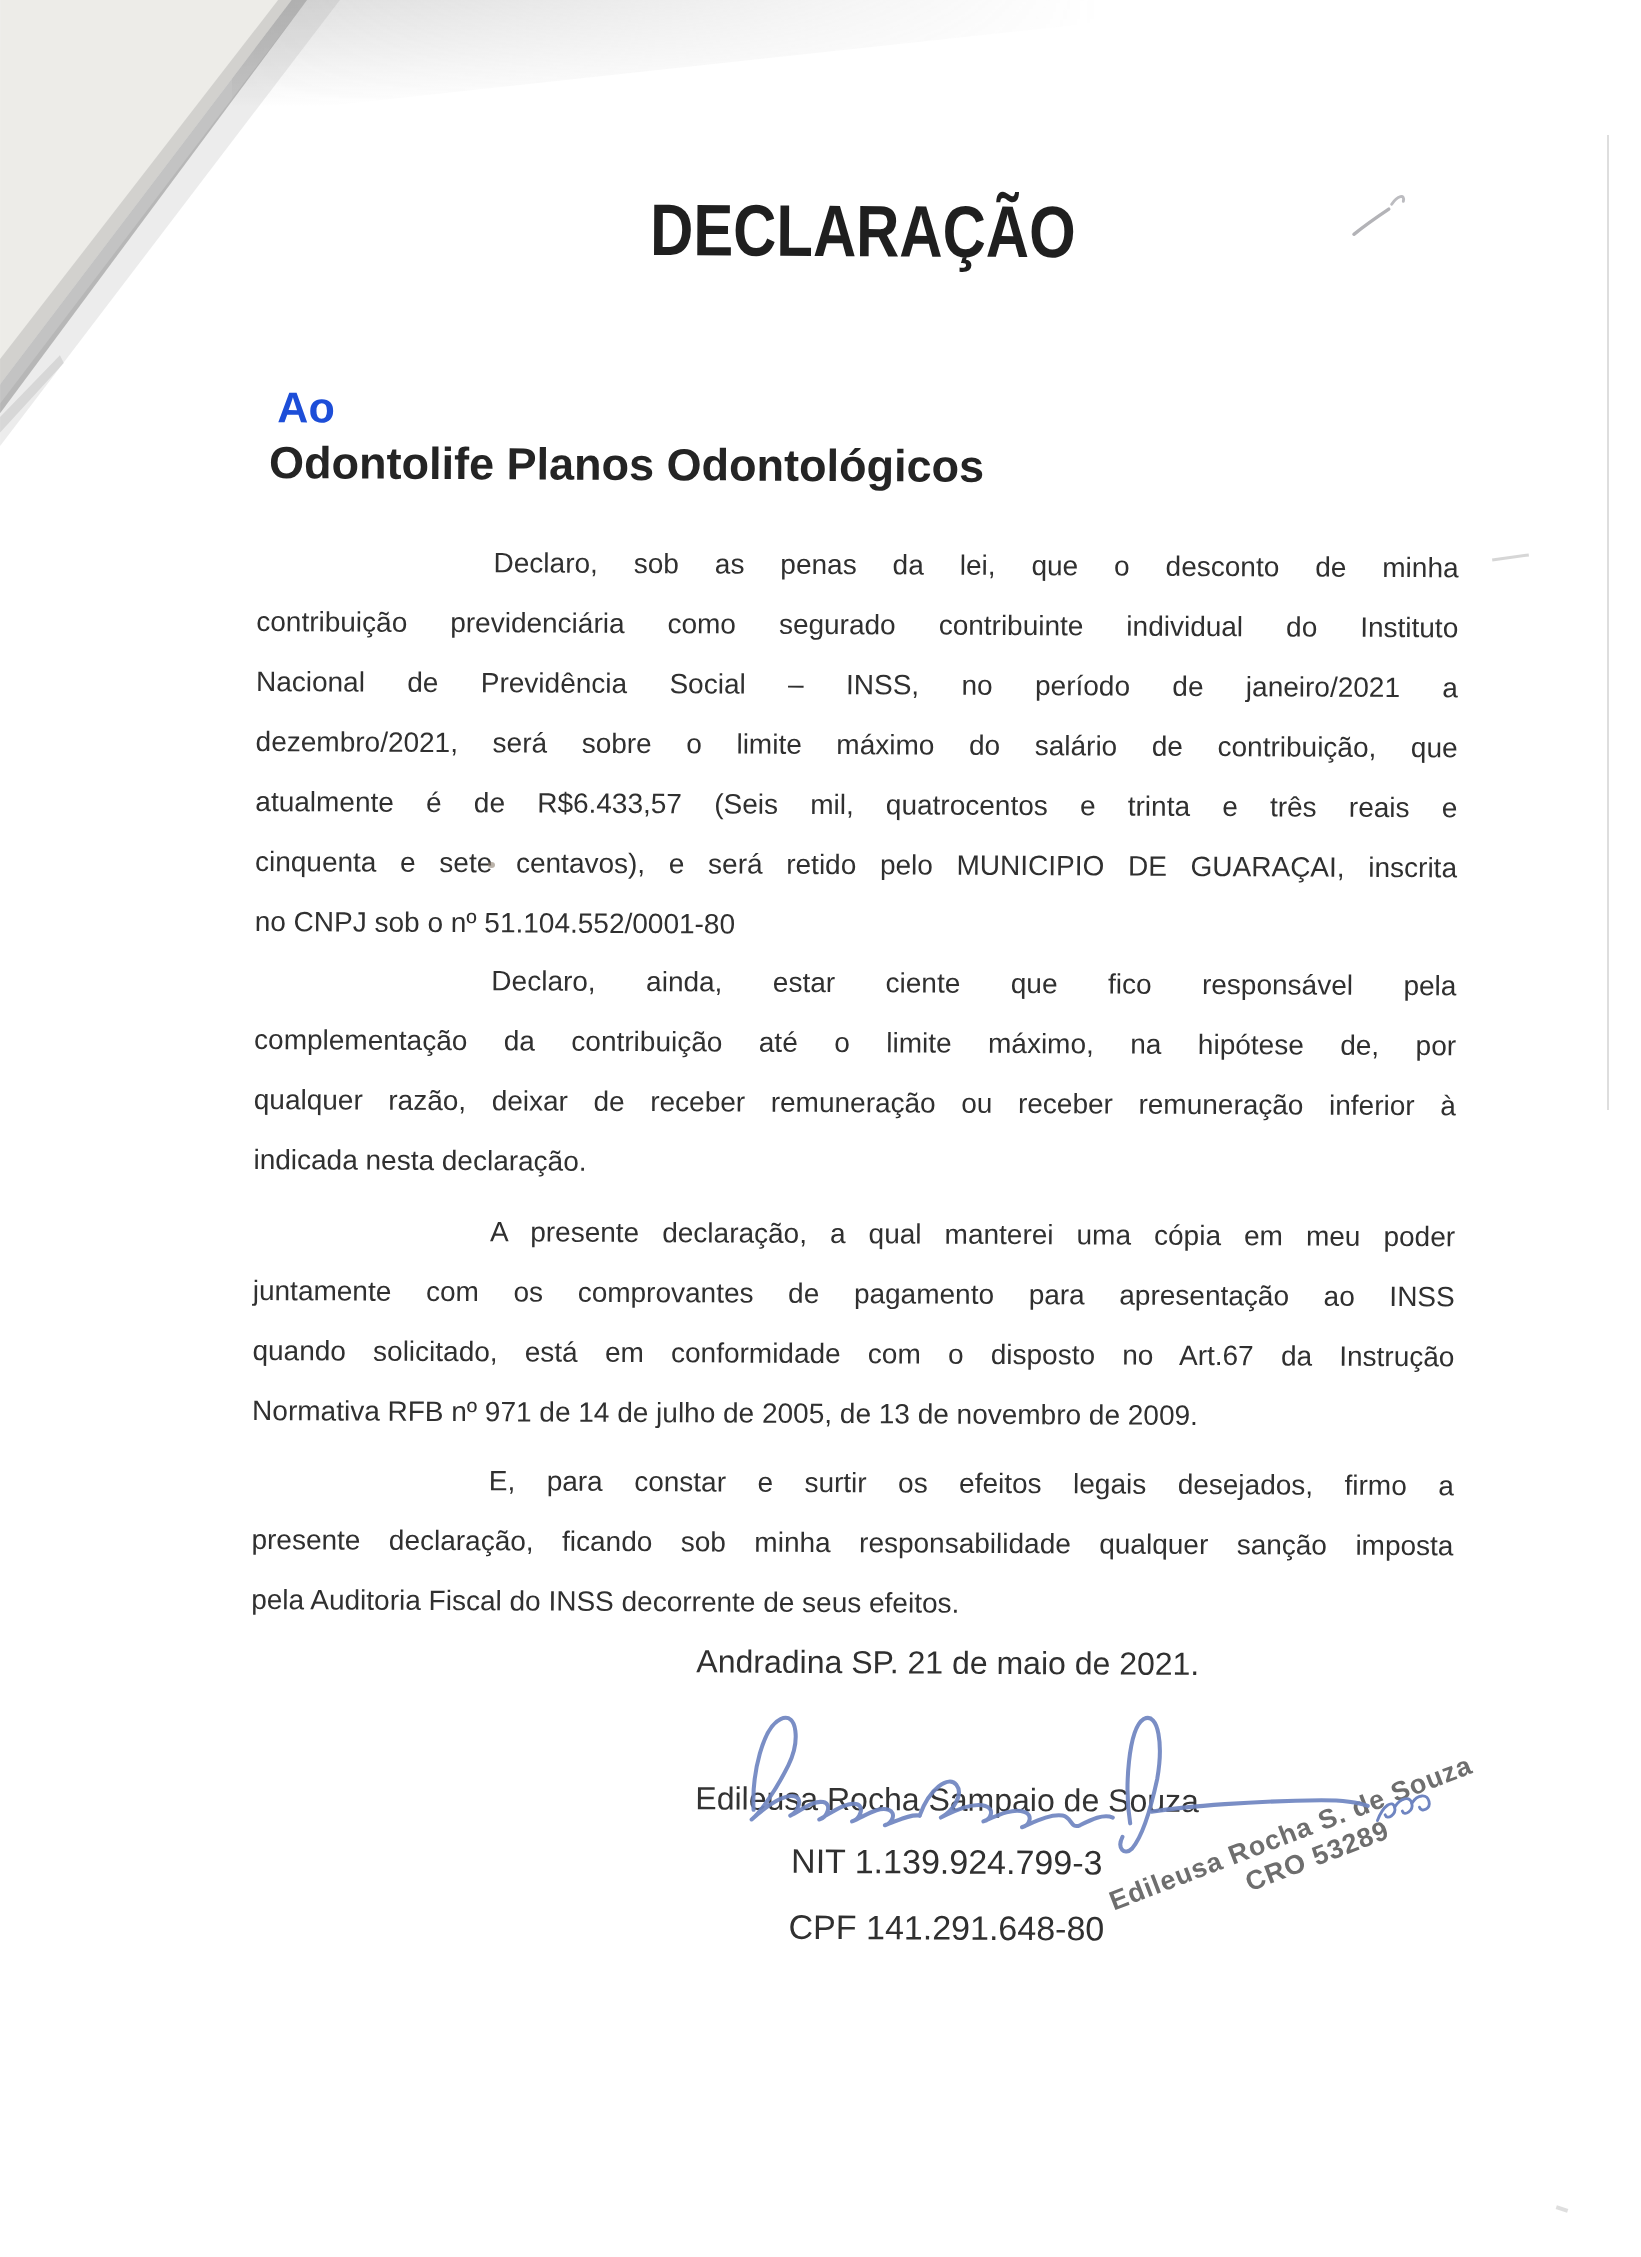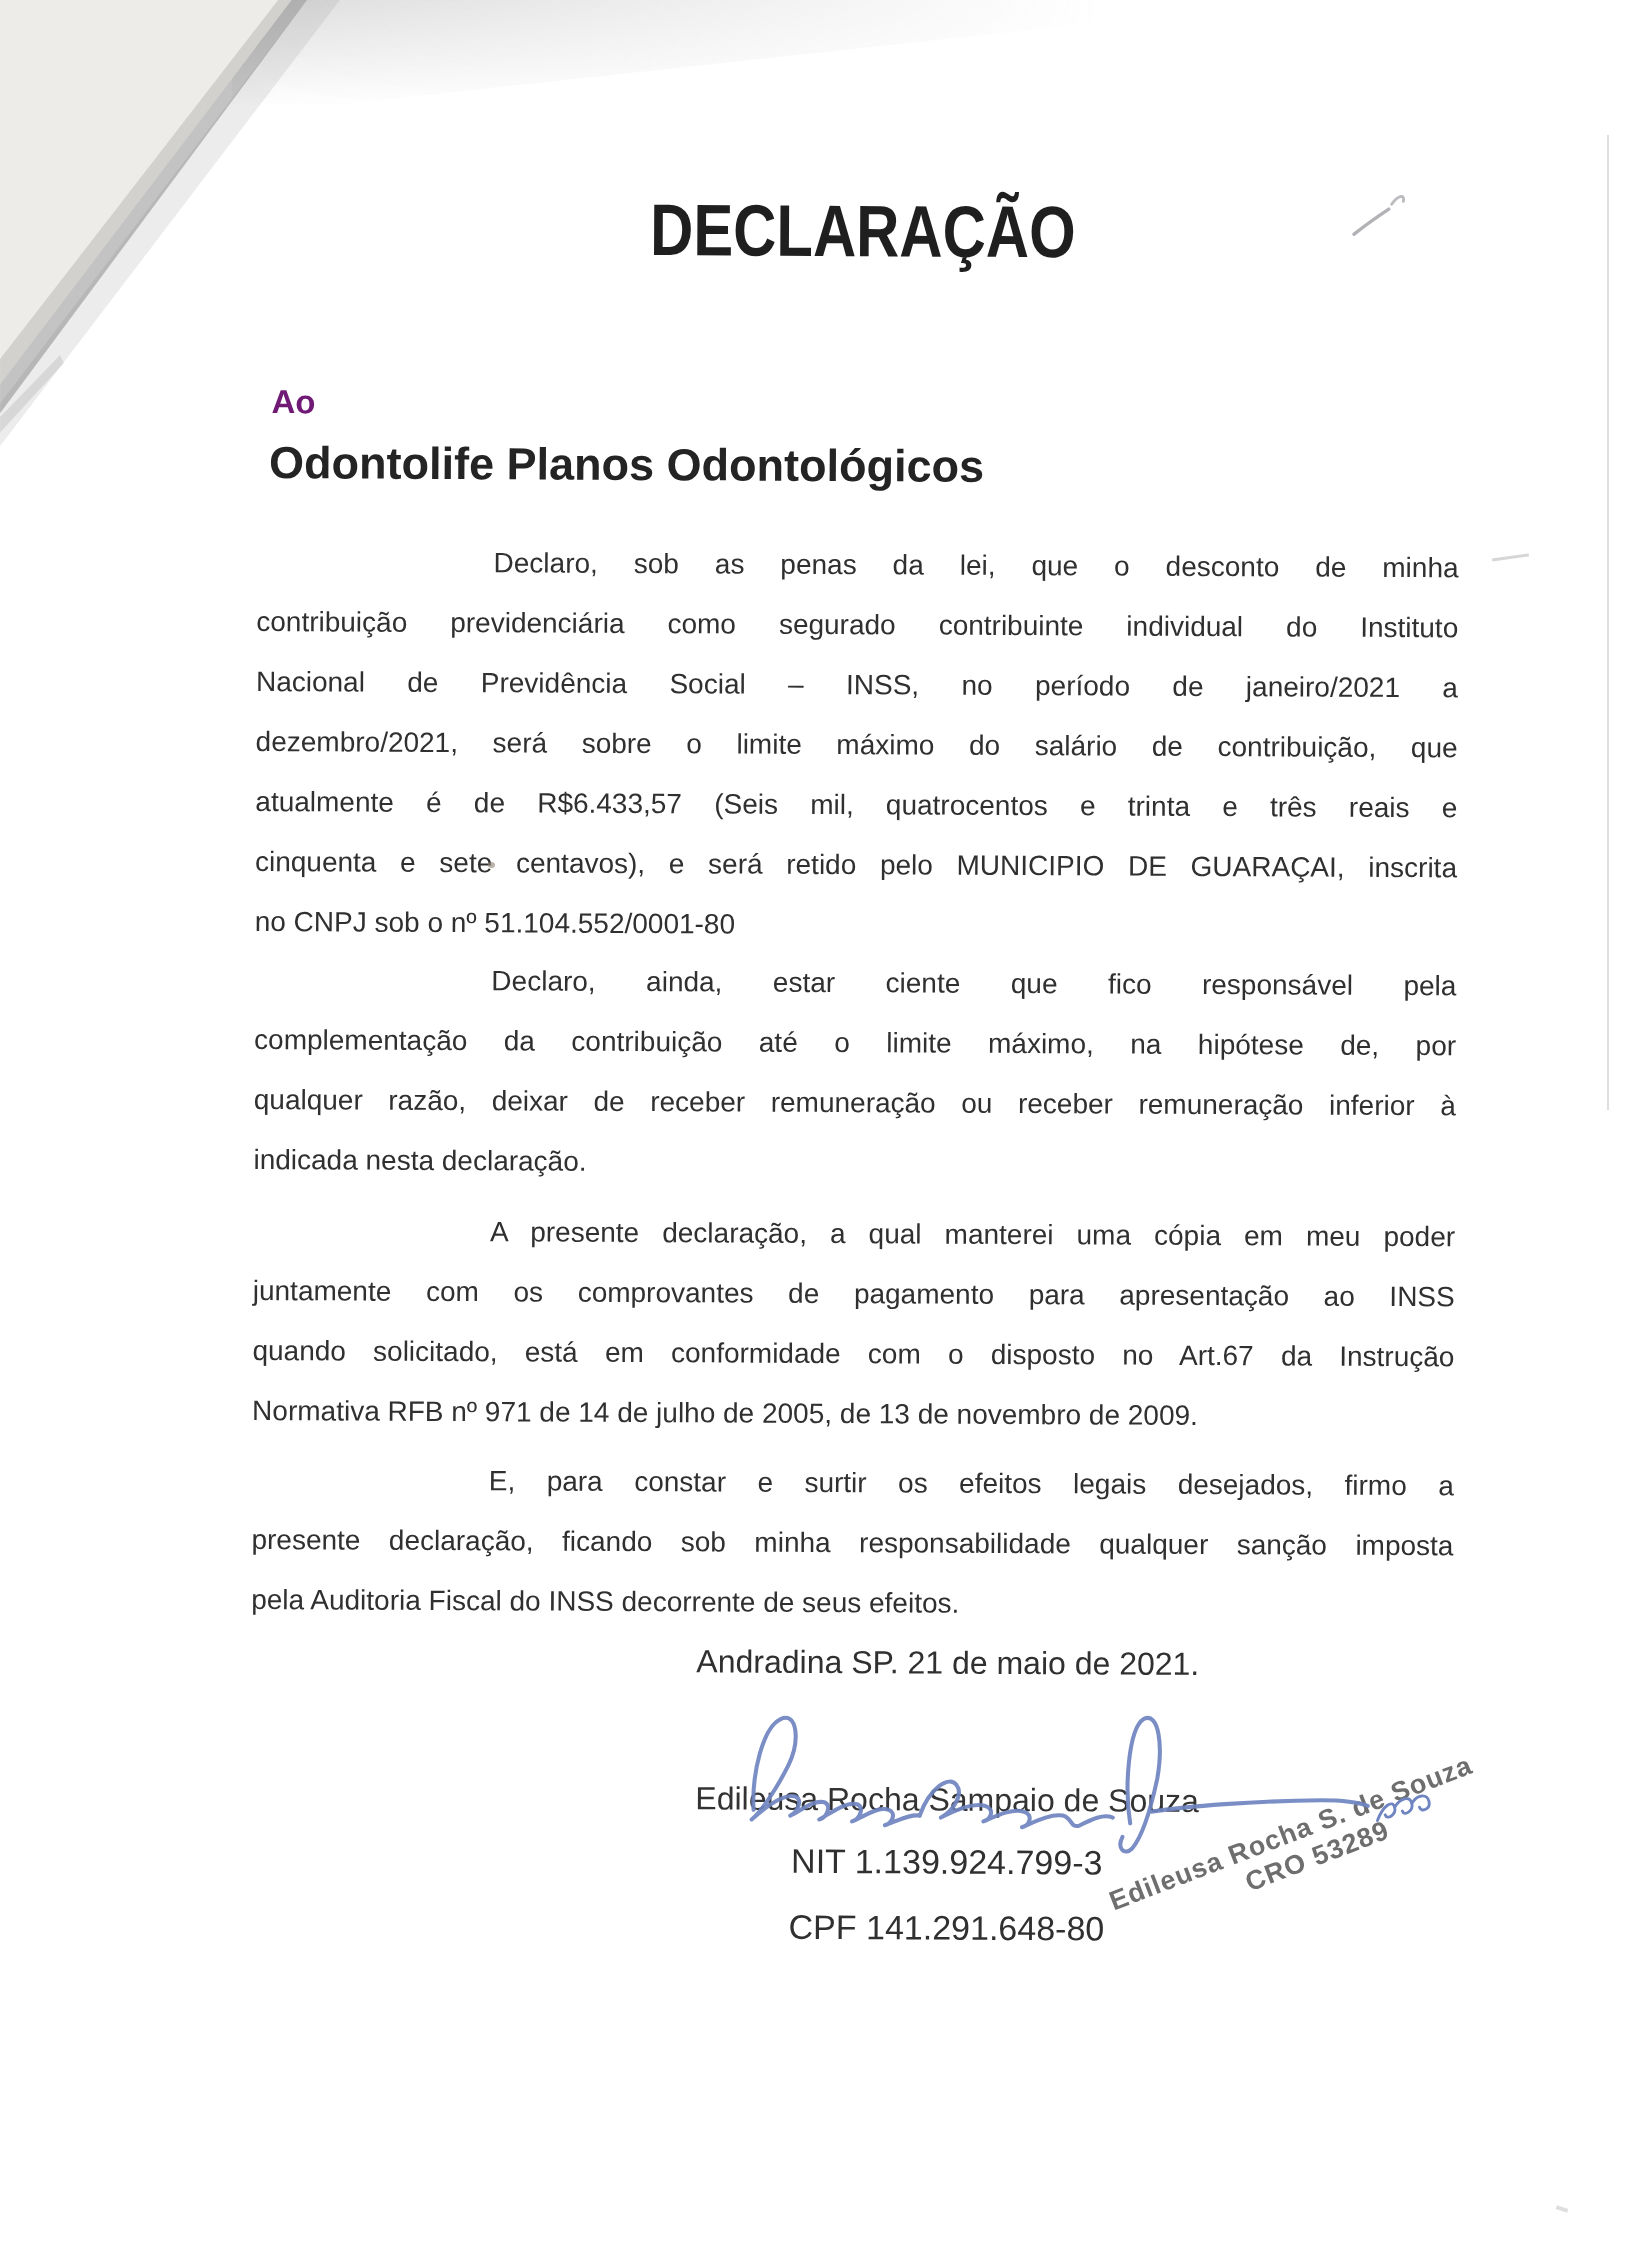--- a/index.html
+++ b/index.html
@@ -65,24 +65,24 @@
     font-weight: 700;
     line-height: 1.1;
     color: #1f1f1f;
     letter-spacing: 0px;
     transform: scale(0.82, 1.0);
     transform-origin: center;
     white-space: nowrap;
   }
   #salutation {
     position: absolute;
-    left: 268px; top: 386px;
-    font-size: 33px;
-    font-weight: 700;
-    color: #701a75;
+    left: 274px; top: 386px;
+    font-size: 43px;
+    font-weight: 700;
+    color: #1d4ed8;
   }
   #recipient {
     position: absolute;
     left: 266px; top: 440px;
     font-size: 45px;
     font-weight: 700;
     color: #242424;
     white-space: nowrap;
   }
   .para {

